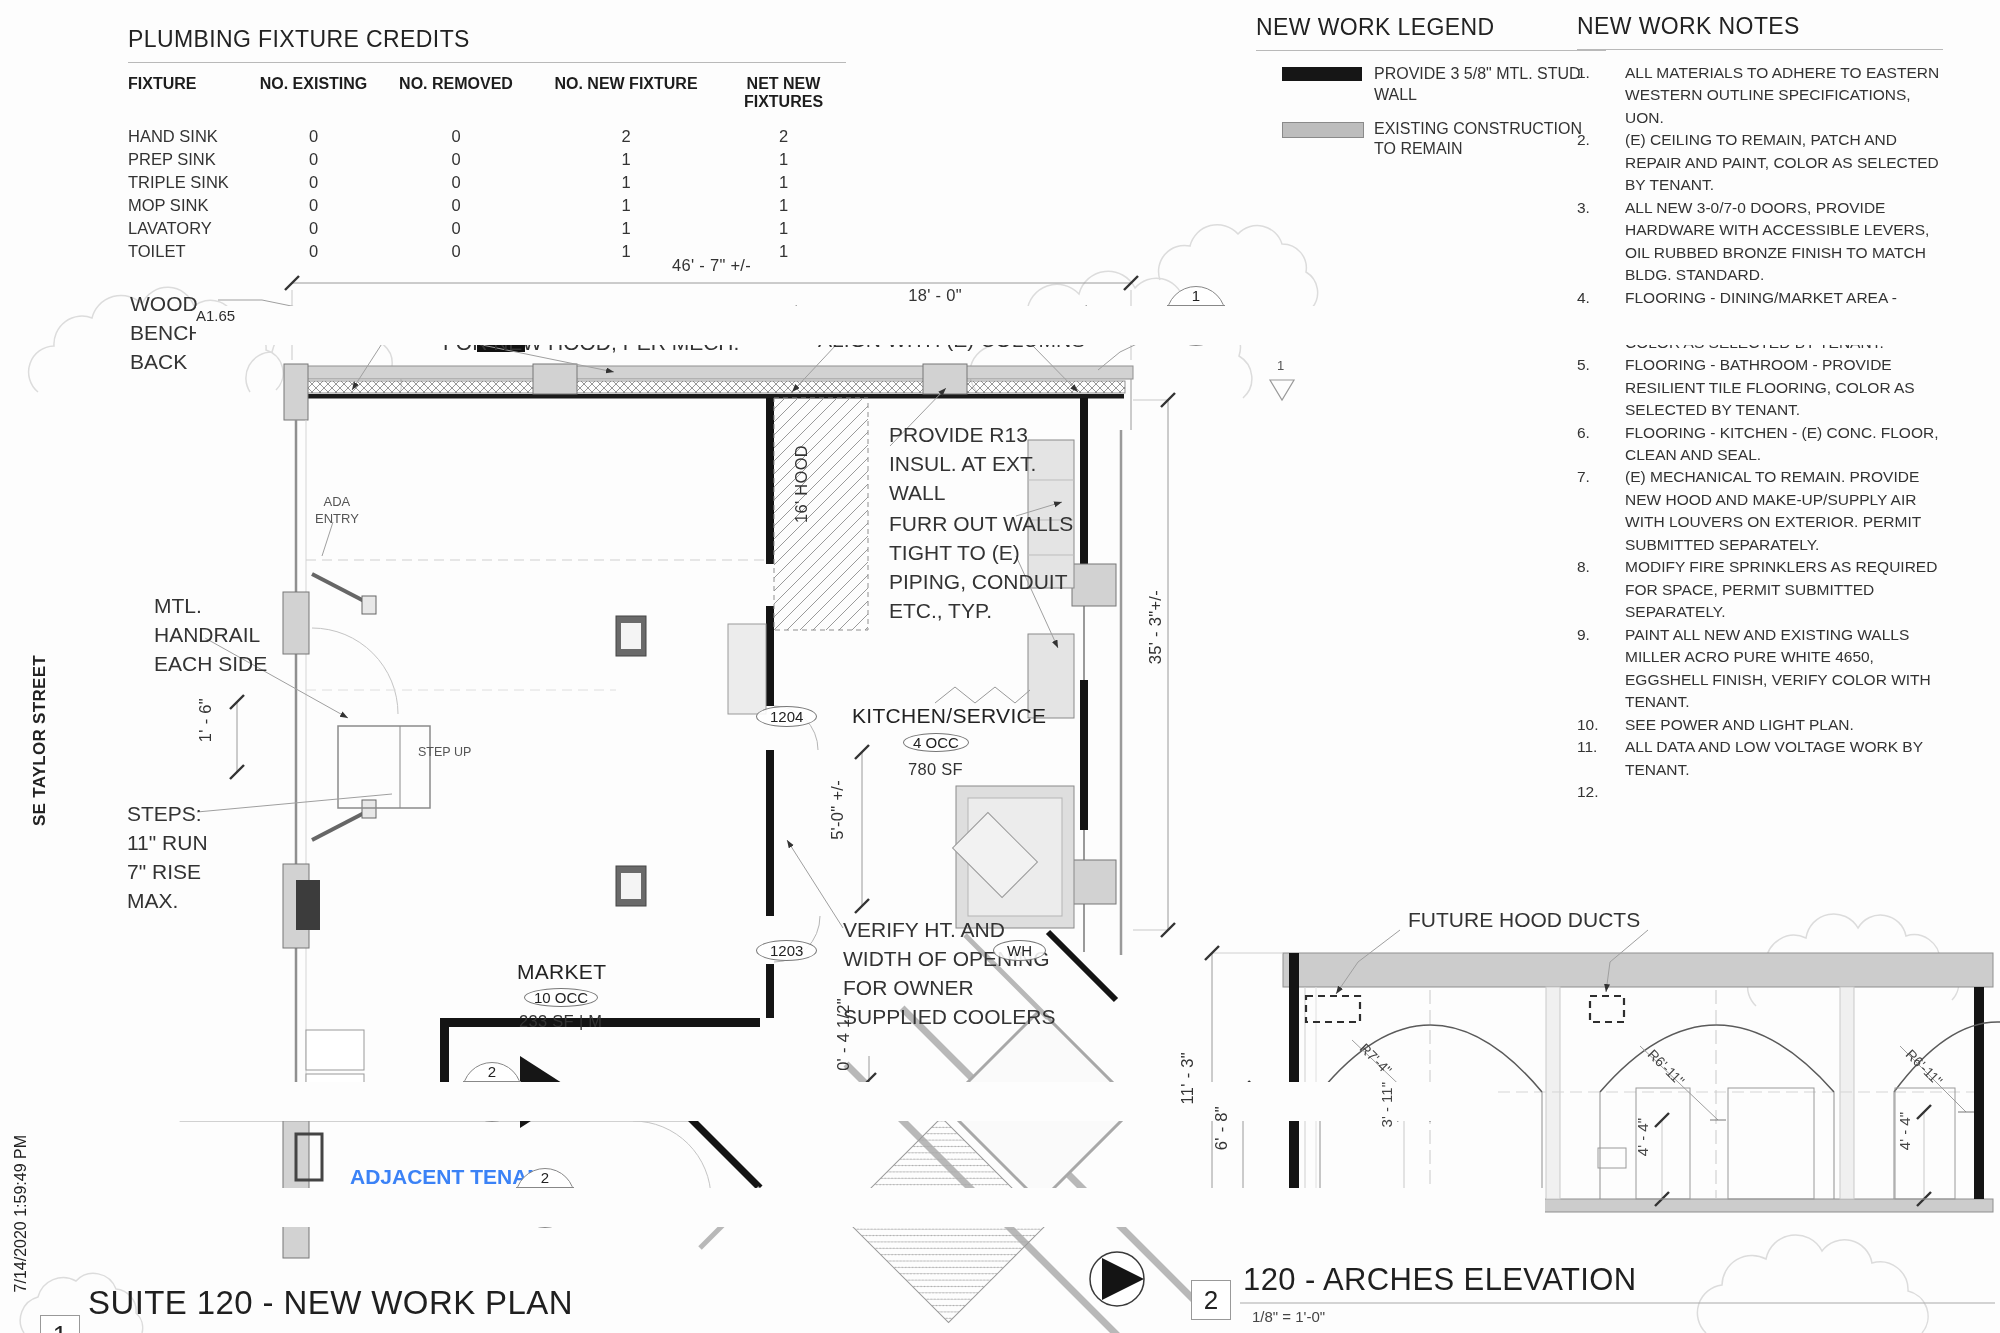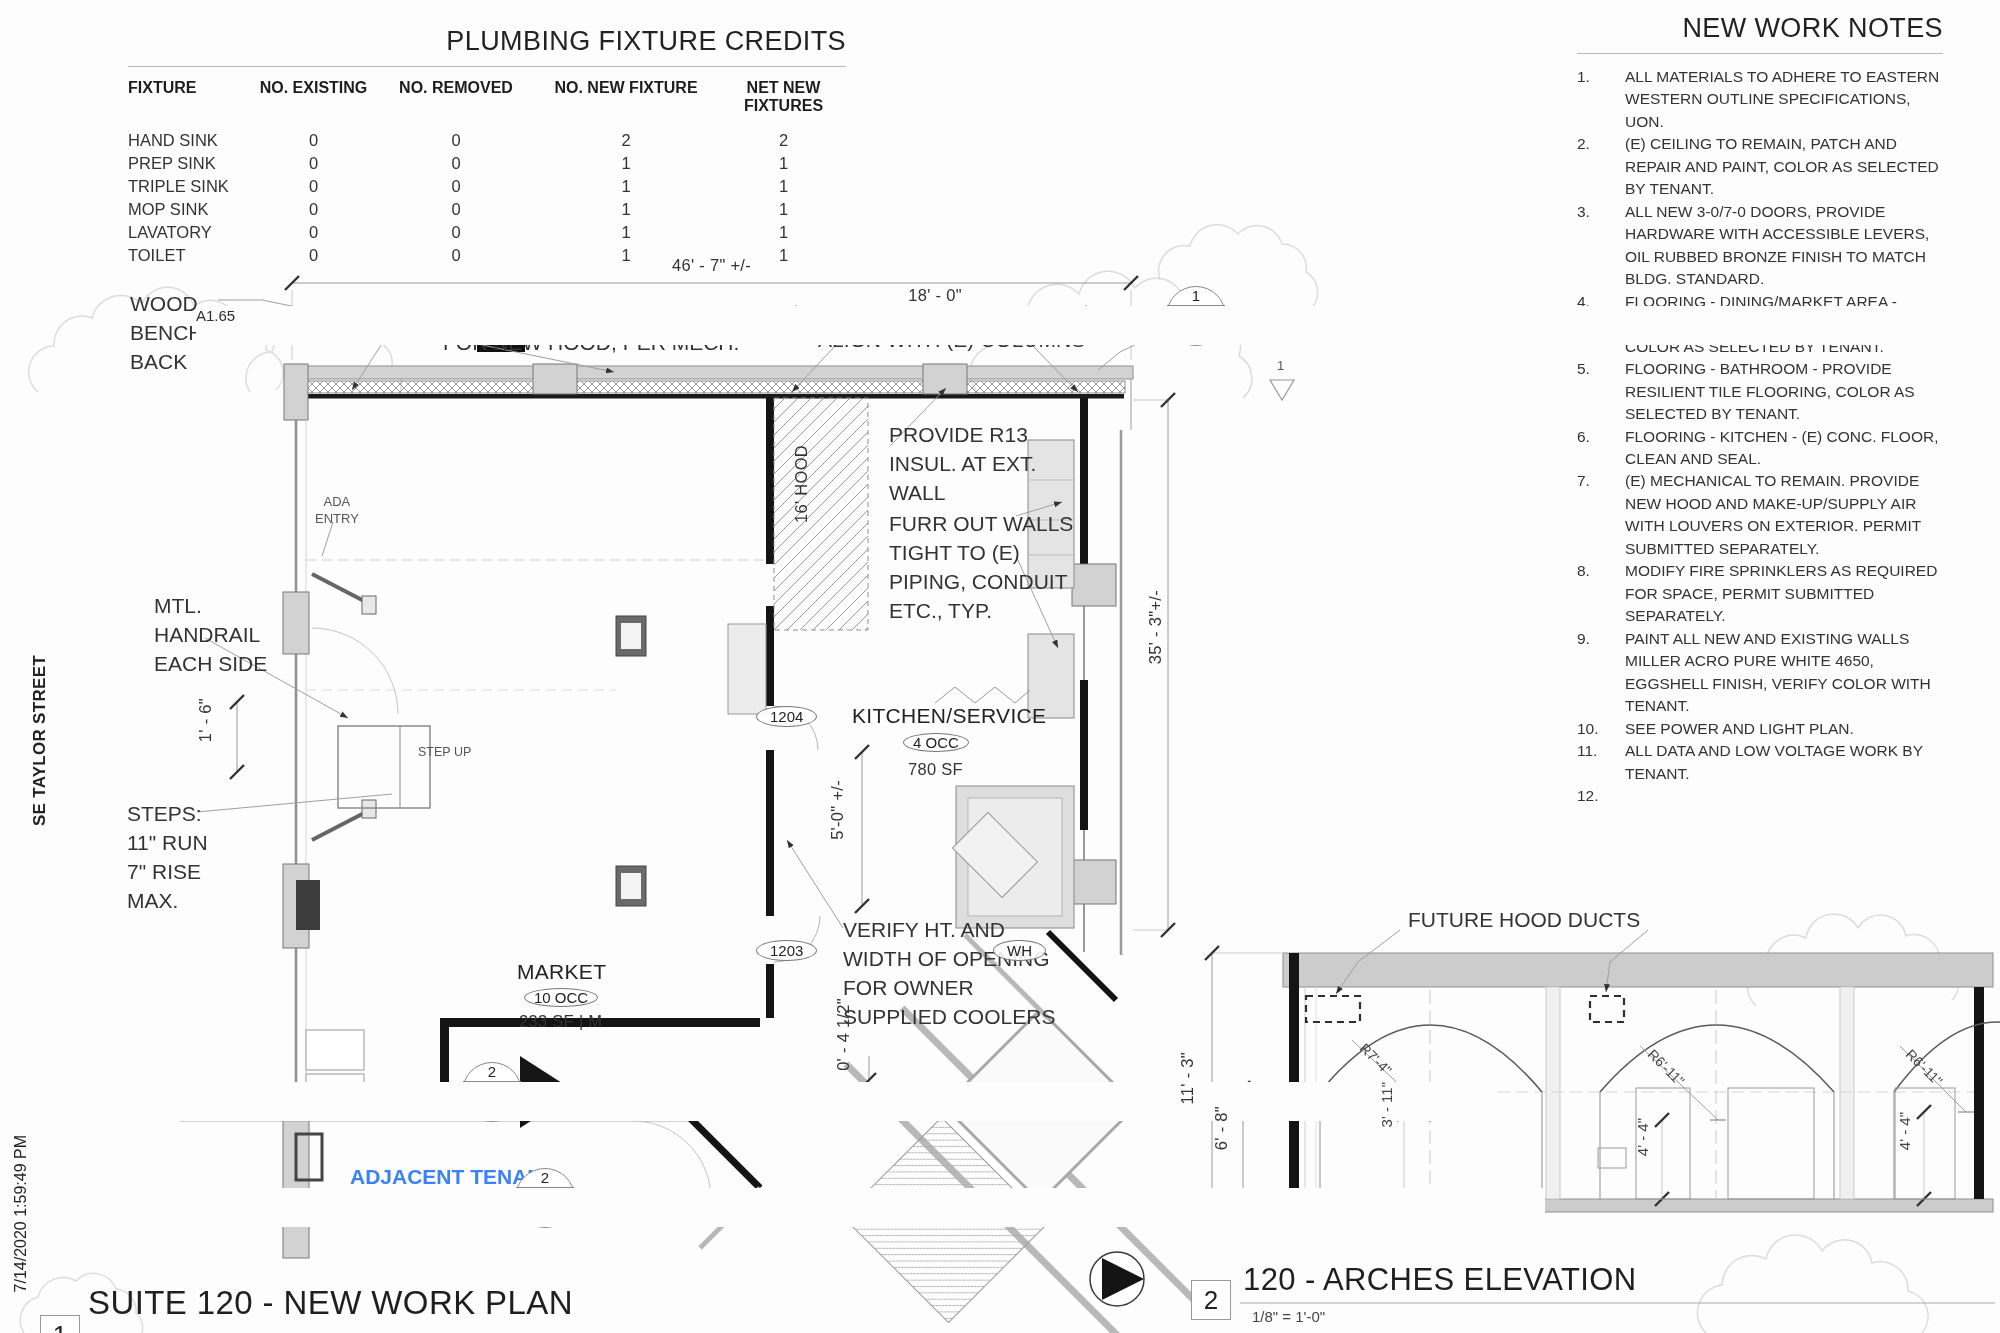--- a/index.html
+++ b/index.html
@@ -9,22 +9,22 @@
   .abs{position:absolute;z-index:3;}
   .pre{white-space:pre-line;}
   .lbl{font-size:21px;line-height:1.38;color:#333;}
   .lbl-sm{font-size:13px;line-height:1.3;color:#555;}
   .vert{writing-mode:vertical-rl;transform:rotate(180deg);}
   .rot45{transform:rotate(45deg);transform-origin:left top;}
   .dimtxt{font-size:16.5px;color:#333;letter-spacing:.3px;}
   .center{text-align:center;}
   .bold{font-weight:bold;color:#3b82f6;}
   
-  .hblock .htitle{font-size:27px;letter-spacing:.4px;color:#222;padding-bottom:9px;
-                  border-bottom:1.6px solid #b9b9b9;text-align:right;}
+  .hblock .htitle{font-size:23px;letter-spacing:.4px;color:#222;padding-bottom:9px;
+                  border-bottom:1.6px solid #b9b9b9;}
   
   .ftable{width:718px;}
   .fgrid{display:grid;grid-template-columns:118px 135px 150px 190px 125px;margin-top:12px;}
   .fgrid .h{font-weight:bold;font-size:16px;color:#1d1d1d;padding-bottom:14px;}
   .fgrid .c{font-size:16.5px;line-height:23px;color:#333;}
   .fgrid .num{text-align:center;}
   
   .legend{width:350px;}
   .litem{display:grid;grid-template-columns:118px 1fr;margin-top:13px;align-items:start;}
   .swatch{width:80px;height:14px;margin-left:26px;margin-top:3px;}
@@ -321,20 +321,31 @@
     <div class="c num">1</div>
     <div class="c num">1</div>
     <div class="c">TOILET</div>
     <div class="c num">0</div>
     <div class="c num">0</div>
     <div class="c num">1</div>
     <div class="c num">1</div>
   </div>
 </div>
 
+<div class="abs hblock legend" style="left:1256px;top:14px;">
+  <div class="htitle">NEW WORK LEGEND</div>
+  <div class="litem">
+    <span class="swatch sw-new"></span>
+    <span class="t">PROVIDE 3 5/8" MTL. STUD WALL</span>
+  </div>
+  <div class="litem">
+    <span class="swatch sw-exist"></span>
+    <span class="t">EXISTING CONSTRUCTION TO REMAIN</span>
+  </div>
+</div>
 
 <div class="abs hblock notes" style="left:1577px;top:13px;">
   <div class="htitle" style="margin-bottom:12px;">NEW WORK NOTES</div>
   <div class="nitem">
         <span class="n">1.</span>
         <span class="t">ALL MATERIALS TO ADHERE TO EASTERN WESTERN OUTLINE SPECIFICATIONS, UON.</span>
       </div>
   <div class="nitem">
         <span class="n">2.</span>
         <span class="t">(E) CEILING TO REMAIN, PATCH AND REPAIR AND PAINT, COLOR AS SELECTED BY TENANT.</span>

